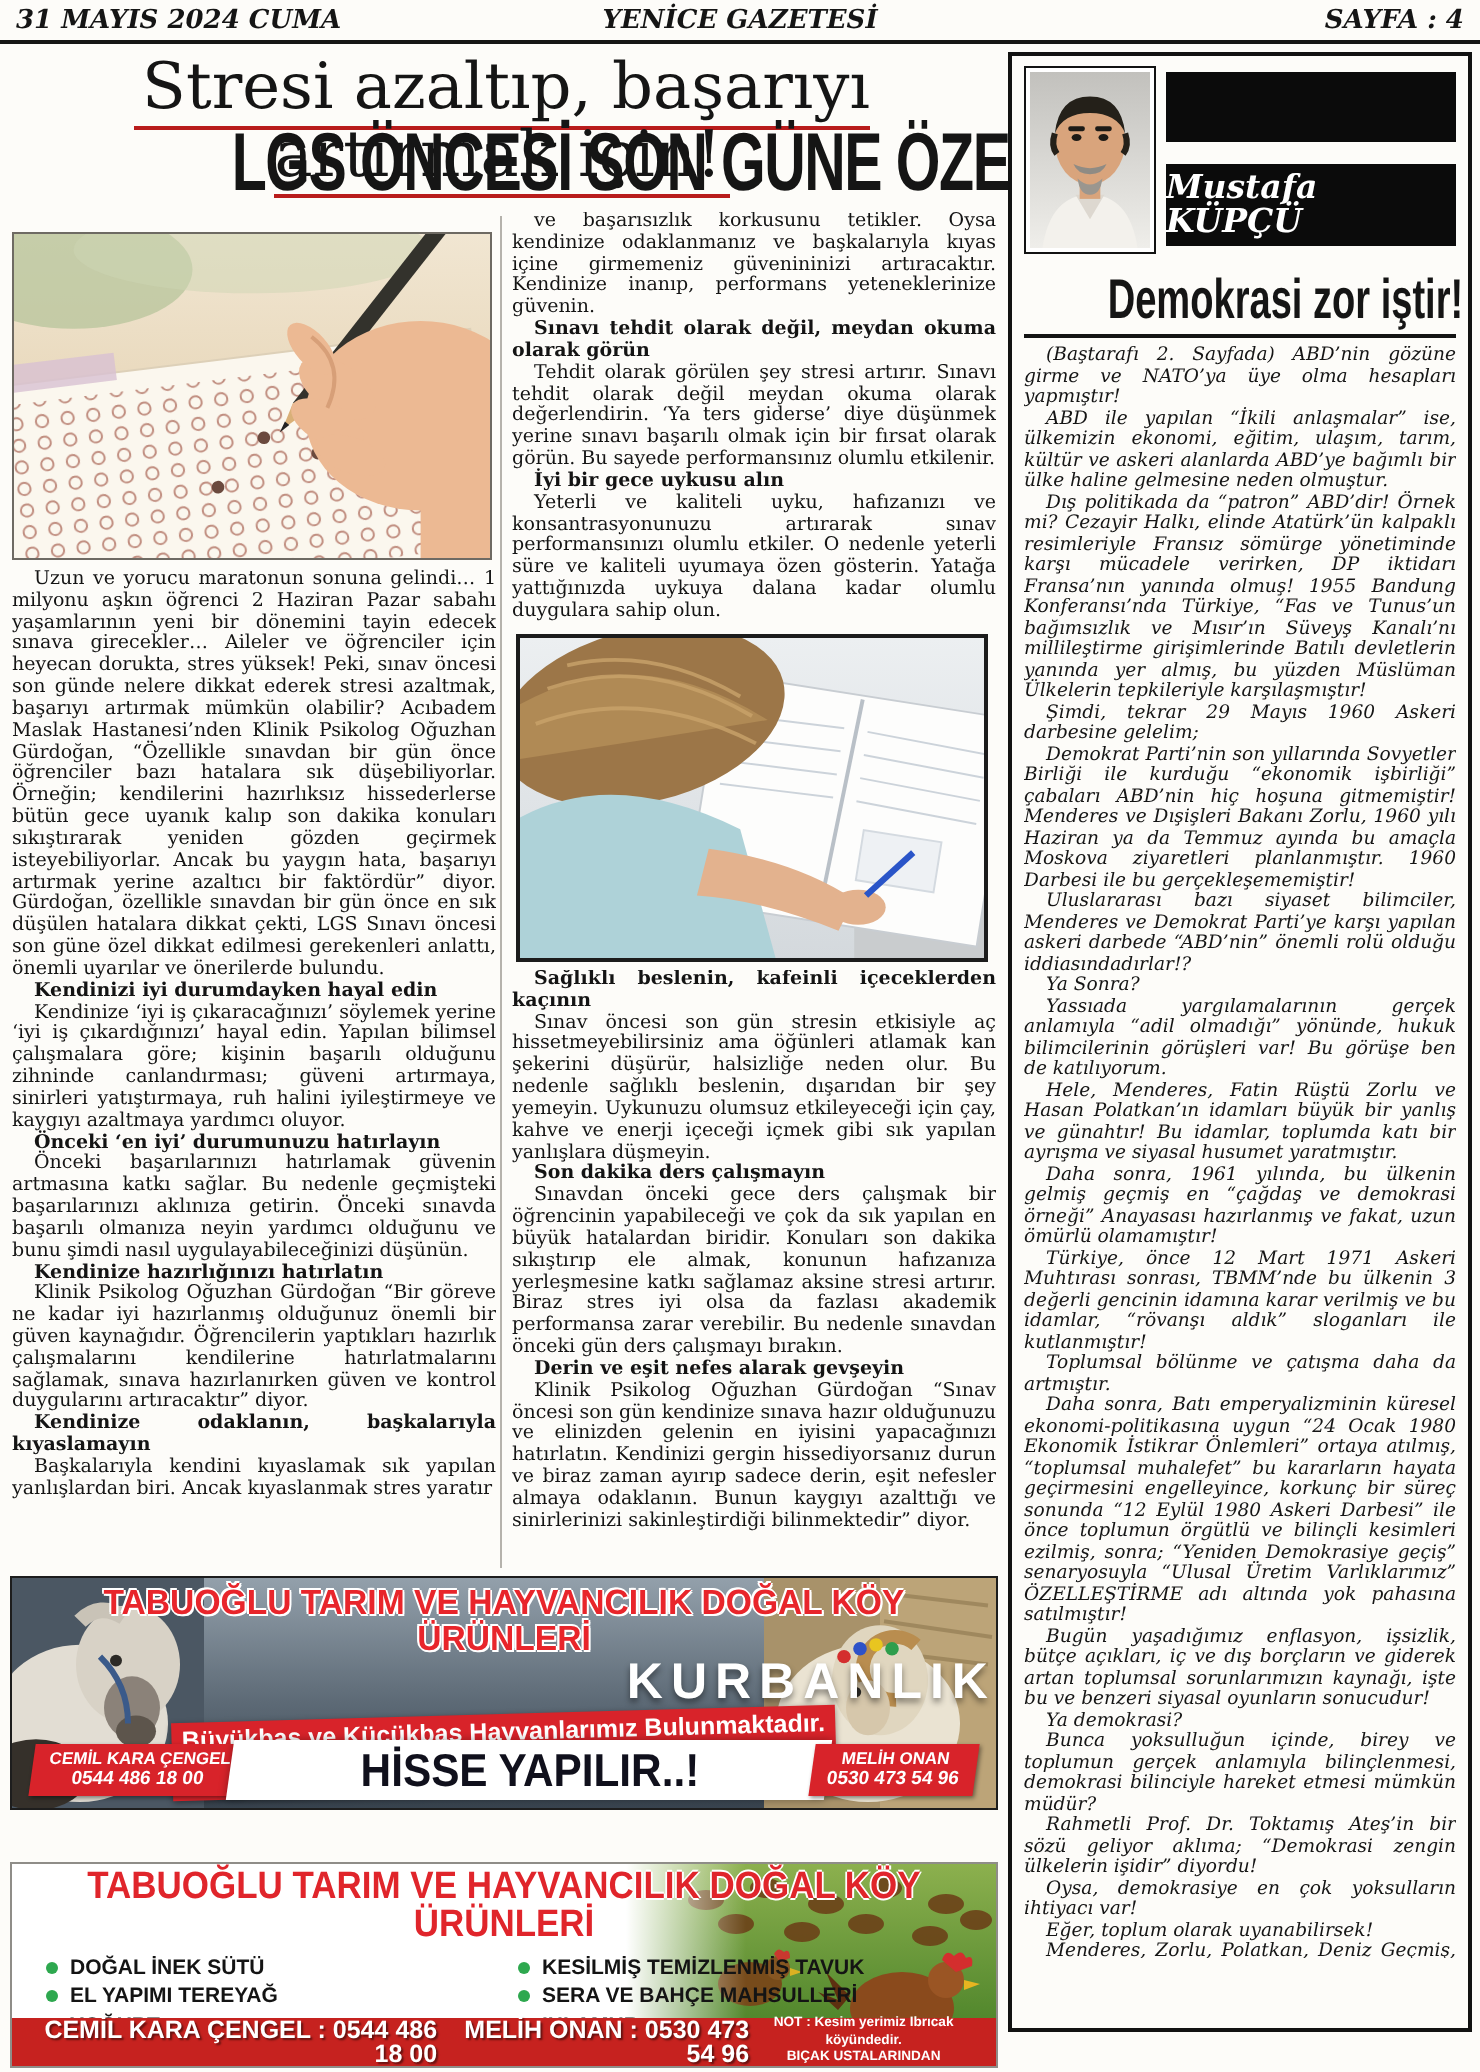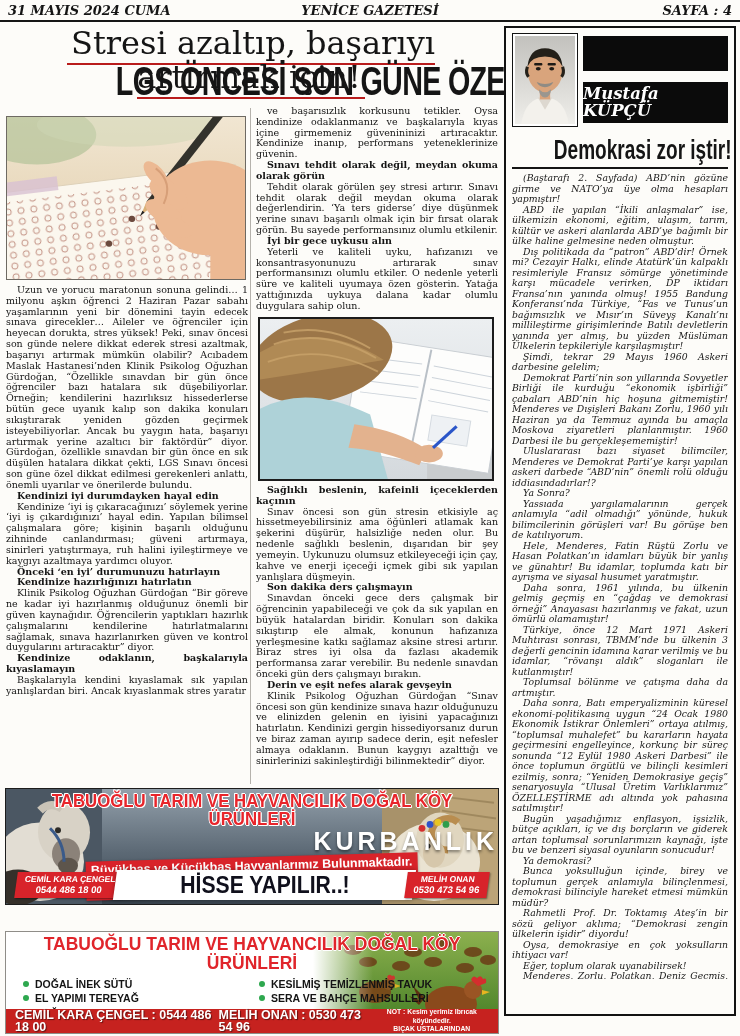--- a/index.html
+++ b/index.html
@@ -89,21 +89,21 @@
   .ad2-title { position:relative; z-index:2; text-align:center; margin-top:2px; color:#e0252b;
                font:800 19px/1 "Liberation Sans", sans-serif; transform:scaleX(0.92);
                text-shadow:-1px 0 #fff,1px 0 #fff,0 1px #fff,0 -1px #fff; }
   .ad2-cols { position:relative; z-index:2; display:flex; gap:8px; margin:5px 0 0 16px; }
   .ad2-cols ul { list-style:none; width:228px; }
   .ad2-cols li { position:relative; padding-left:13px; font:800 10.5px/1.36 "Liberation Sans", sans-serif; color:#141414; }
   .ad2-cols li::before { content:""; position:absolute; left:1px; top:4px; width:6px; height:6px;
                          border-radius:50%; background:#2ea84f; }
   .ad2-bar { position:absolute; z-index:2; left:0; right:0; bottom:0; height:24px; background:#c6221f;
              color:#fff; display:flex; align-items:center; justify-content:space-between; padding:0 9px; }
-  .ad2-bar .nm { font:800 12.5px/1 "Liberation Sans", sans-serif; text-shadow:1px 1px 1px rgba(0,0,0,.5); }
+  .ad2-bar .nm { font:800 12.5px/1 "Liberation Sans", sans-serif; text-shadow:1px 1px 1px rgba(0,0,0,.5);text-align:right; }
   .ad2-bar .note { text-align:center; font:800 6.8px/1.25 "Liberation Sans", sans-serif; }
 </style>
 </head>
 <body>
 
 <div class="page">
 
   <div class="masthead">
     <span class="m-left">31 MAYIS 2024 CUMA</span>
     <span class="m-mid">YENİCE GAZETESİ</span>
@@ -154,20 +154,21 @@
         <ellipse cx="150" cy="58" rx="16" ry="8" transform="rotate(48 150 58)"></ellipse>
         <rect x="205" y="110" width="40" height="54"></rect>
       </g>
       <path d="M150,52 q18,14 8,36" fill="none" stroke="#d79f78" stroke-width="2"></path>
     </svg>
     <div class="textflow">
         <p>Uzun ve yorucu maratonun sonuna gelindi… 1 milyonu aşkın öğrenci 2 Haziran Pazar sabahı yaşamlarının yeni bir dönemini tayin edecek sınava girecekler… Aileler ve öğrenciler için heyecan dorukta, stres yüksek! Peki, sınav öncesi son günde nelere dikkat ederek stresi azaltmak, başarıyı artırmak mümkün olabilir? Acıbadem Maslak Hastanesi’nden Klinik Psikolog Oğuzhan Gürdoğan, “Özellikle sınavdan bir gün önce öğrenciler bazı hatalara sık düşebiliyorlar. Örneğin; kendilerini hazırlıksız hissederlerse bütün gece uyanık kalıp son dakika konuları sıkıştırarak yeniden gözden geçirmek isteyebiliyorlar. Ancak bu yaygın hata, başarıyı artırmak yerine azaltıcı bir faktördür” diyor. Gürdoğan, özellikle sınavdan bir gün önce en sık düşülen hatalara dikkat çekti, LGS Sınavı öncesi son güne özel dikkat edilmesi gerekenleri anlattı, önemli uyarılar ve önerilerde bulundu.</p>
         <p class="sub">Kendinizi iyi durumdayken hayal edin</p>
         <p>Kendinize ‘iyi iş çıkaracağınızı’ söylemek yerine ‘iyi iş çıkardığınızı’ hayal edin. Yapılan bilimsel çalışmalara göre; kişinin başarılı olduğunu zihninde canlandırması; güveni artırmaya, sinirleri yatıştırmaya, ruh halini iyileştirmeye ve kaygıyı azaltmaya yardımcı oluyor.</p>
         <p class="sub">Önceki ‘en iyi’ durumunuzu hatırlayın</p>
+        <p>Önceki başarılarınızı hatırlamak güvenin artmasına katkı sağlar. Bu nedenle geçmişteki başarılarınızı aklınıza getirin. Önceki sınavda başarılı olmanıza neyin yardımcı olduğunu ve bunu şimdi nasıl uygulayabileceğinizi düşünün.</p>
         <p class="sub">Kendinize hazırlığınızı hatırlatın</p>
         <p>Klinik Psikolog Oğuzhan Gürdoğan “Bir göreve ne kadar iyi hazırlanmış olduğunuz önemli bir güven kaynağıdır. Öğrencilerin yaptıkları hazırlık çalışmalarını kendilerine hatırlatmalarını sağlamak, sınava hazırlanırken güven ve kontrol duygularını artıracaktır” diyor.</p>
         <p class="sub">Kendinize odaklanın, başkalarıyla kıyaslamayın</p>
         <p>Başkalarıyla kendini kıyaslamak sık yapılan yanlışlardan biri. Ancak kıyaslanmak stres yaratır</p>
       </div>
   </div>
 
   <div class="col-rule"></div>
 
   <div class="col2">

